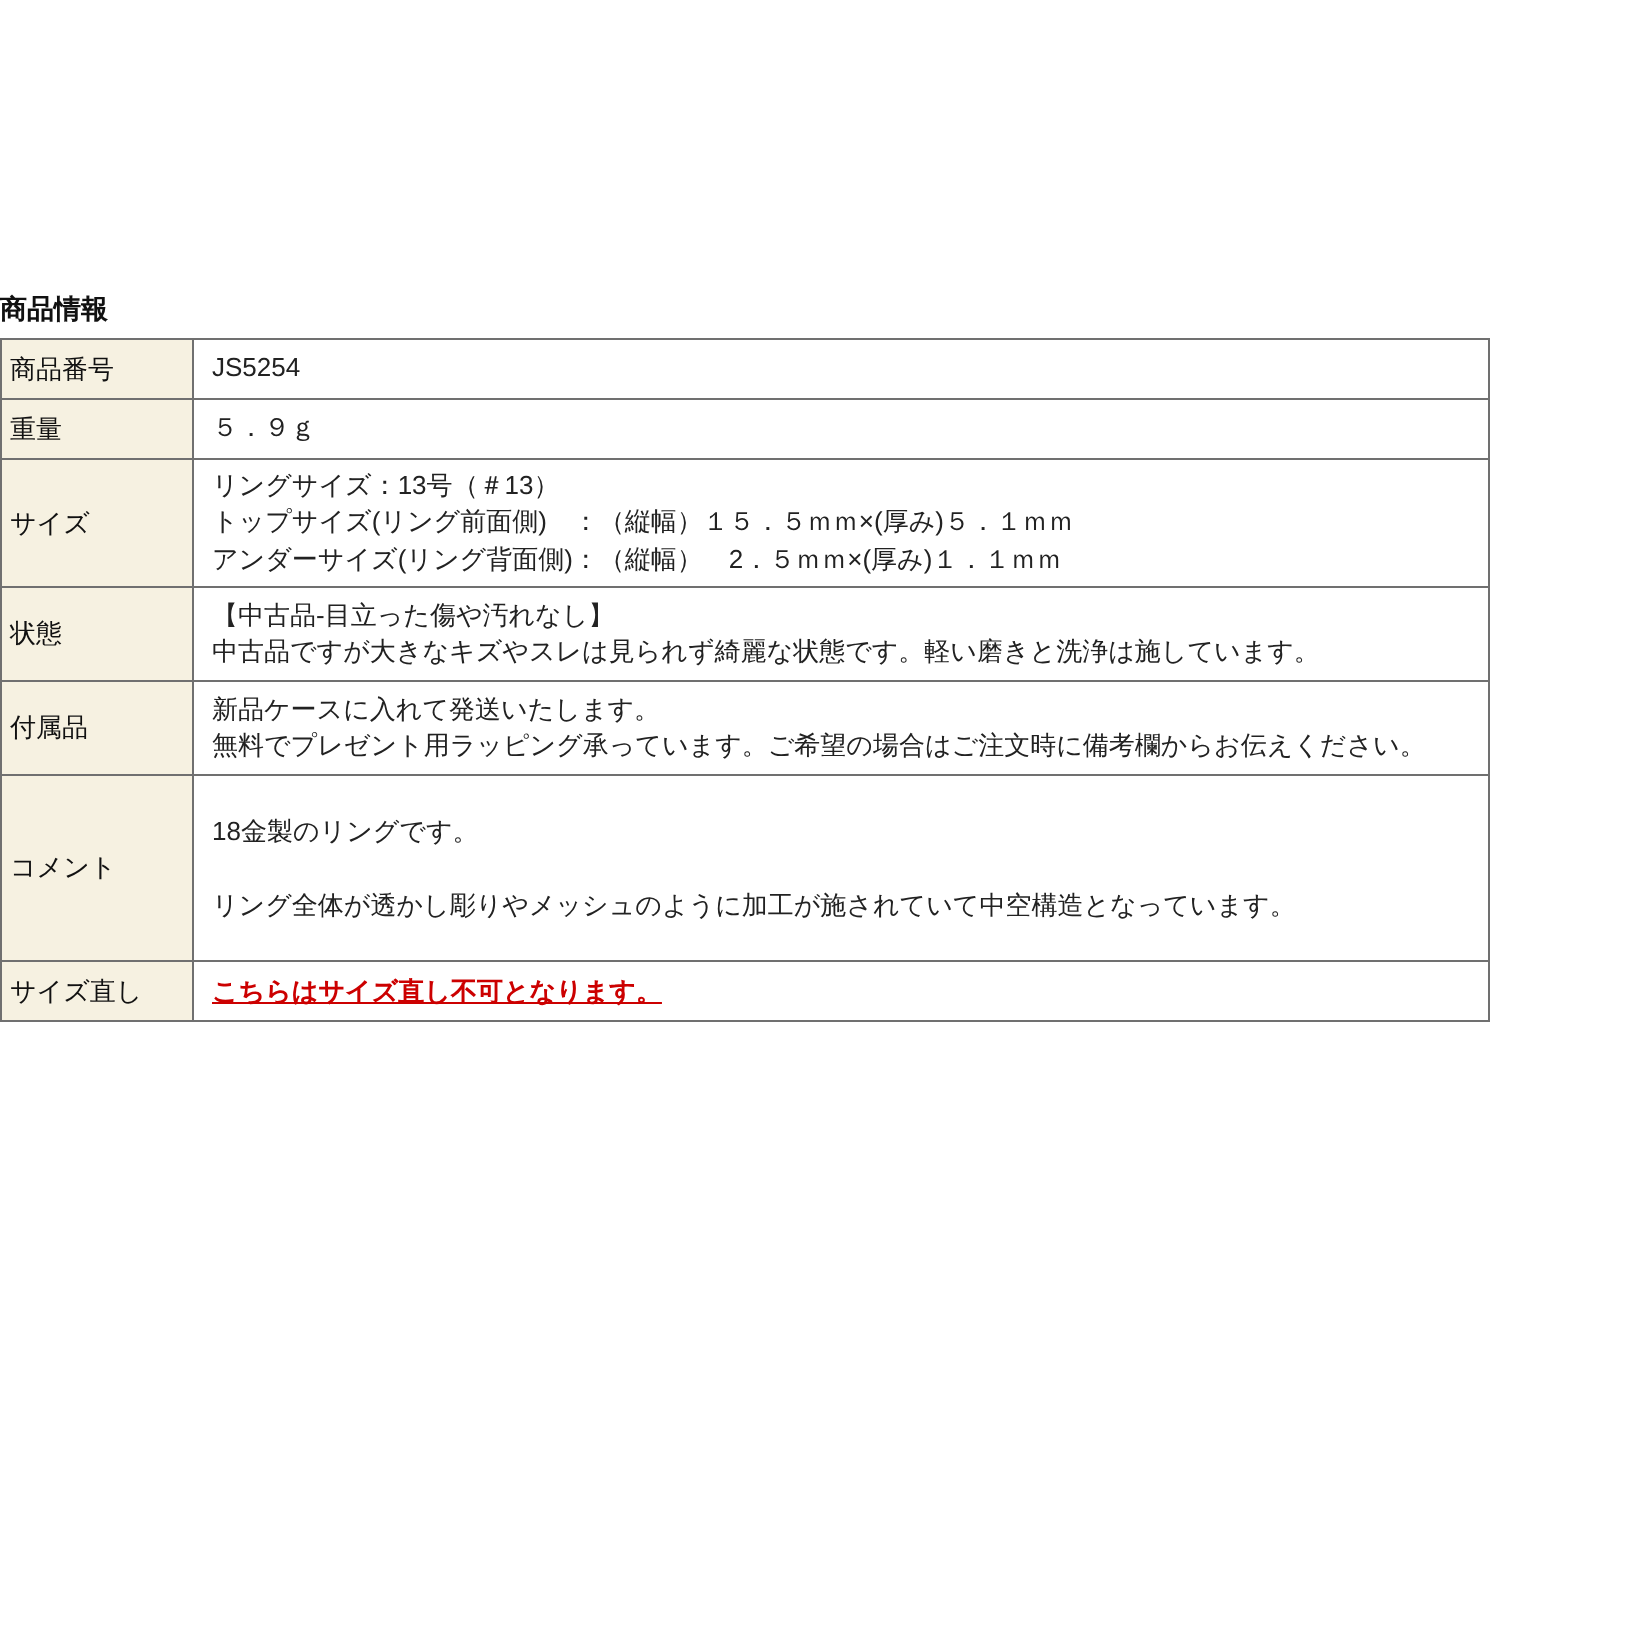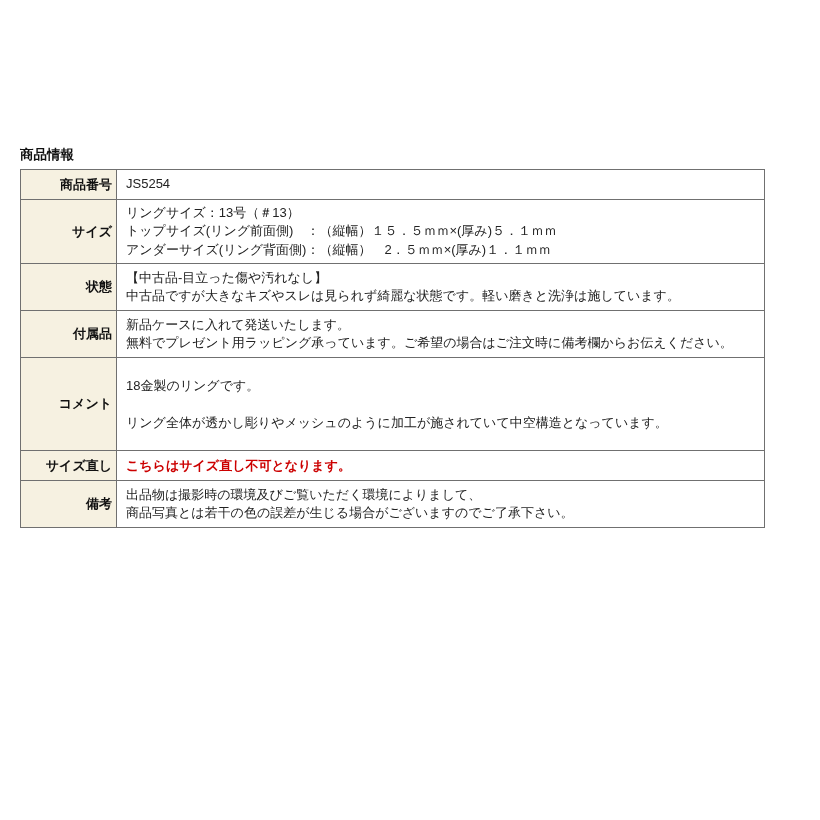--- a/index.html
+++ b/index.html
@@ -18,40 +18,40 @@
     width: 820px;
     height: 820px;
     font-family: "Liberation Sans", "DejaVu Sans", sans-serif;
     color: var(--text);
     position: relative;
     overflow: hidden;
   }
   .page-wrap {
     position: absolute;
     top: 146px;
-    left: 20px;
+    left: 0;
     width: 745px;
   }
   .page-title {
     font-weight: bold;
     font-size: 13.5px;
     color: #111;
     margin: 0 0 5px 0;
   }
   table.info-table {
     border-collapse: collapse;
     width: 100%;
     font-size: 13px;
     table-layout: fixed;
   }
   table.info-table th {
     width: 96px;
     background: var(--label-bg);
-    font-weight: bold;
-    text-align: right;
+    font-weight: normal;
+    text-align: left;
     vertical-align: middle;
     border: 1px solid var(--border);
     padding: 3px 4px;
     color: #111;
   }
   table.info-table td {
     border: 1px solid var(--border);
     background: #ffffff;
     vertical-align: middle;
     padding: 4px 9px;
@@ -62,39 +62,46 @@
     min-height: 1.42em;
     white-space: nowrap;
   }
   tr.rh-30 { height: 30px; }
   tr.rh-47 { height: 47px; }
   tr.rh-62 { height: 62px; }
   tr.rh-93 { height: 93px; }
   tr.highlight td .line {
     color: var(--red);
     font-weight: bold;
+    text-decoration: underline;
   }
 </style>
 </head>
 <body>
 
 <div class="page-wrap">
   <div class="page-title">商品情報</div>
 
   <table class="info-table">
     <tbody>
       <tr class="rh-30">
         <th>商品番号</th>
         <td>
           <div class="line">JS5254</div>
         </td>
       </tr>
 
 
 
+      <tr class="rh-30">
+        <th>重量</th>
+        <td>
+          <div class="line">５．９ｇ</div>
+        </td>
+      </tr>
 
       <tr class="rh-62">
         <th>サイズ</th>
         <td>
           <div class="line">リングサイズ：13号（＃13）</div>
           <div class="line">トップサイズ(リング前面側)　：（縦幅）１５．５ｍｍ×(厚み)５．１ｍｍ</div>
           <div class="line">アンダーサイズ(リング背面側)：（縦幅）　2．５ｍｍ×(厚み)１．１ｍｍ</div>
         </td>
       </tr>
 
@@ -123,22 +130,15 @@
         </td>
       </tr>
 
       <tr class="rh-30 highlight">
         <th>サイズ直し</th>
         <td>
           <div class="line">こちらはサイズ直し不可となります。</div>
         </td>
       </tr>
 
-      <tr class="rh-47">
-        <th>備考</th>
-        <td>
-          <div class="line">出品物は撮影時の環境及びご覧いただく環境によりまして、</div>
-          <div class="line">商品写真とは若干の色の誤差が生じる場合がございますのでご了承下さい。</div>
-        </td>
-      </tr>
     </tbody>
   </table>
 </div>
 
 </body></html>

